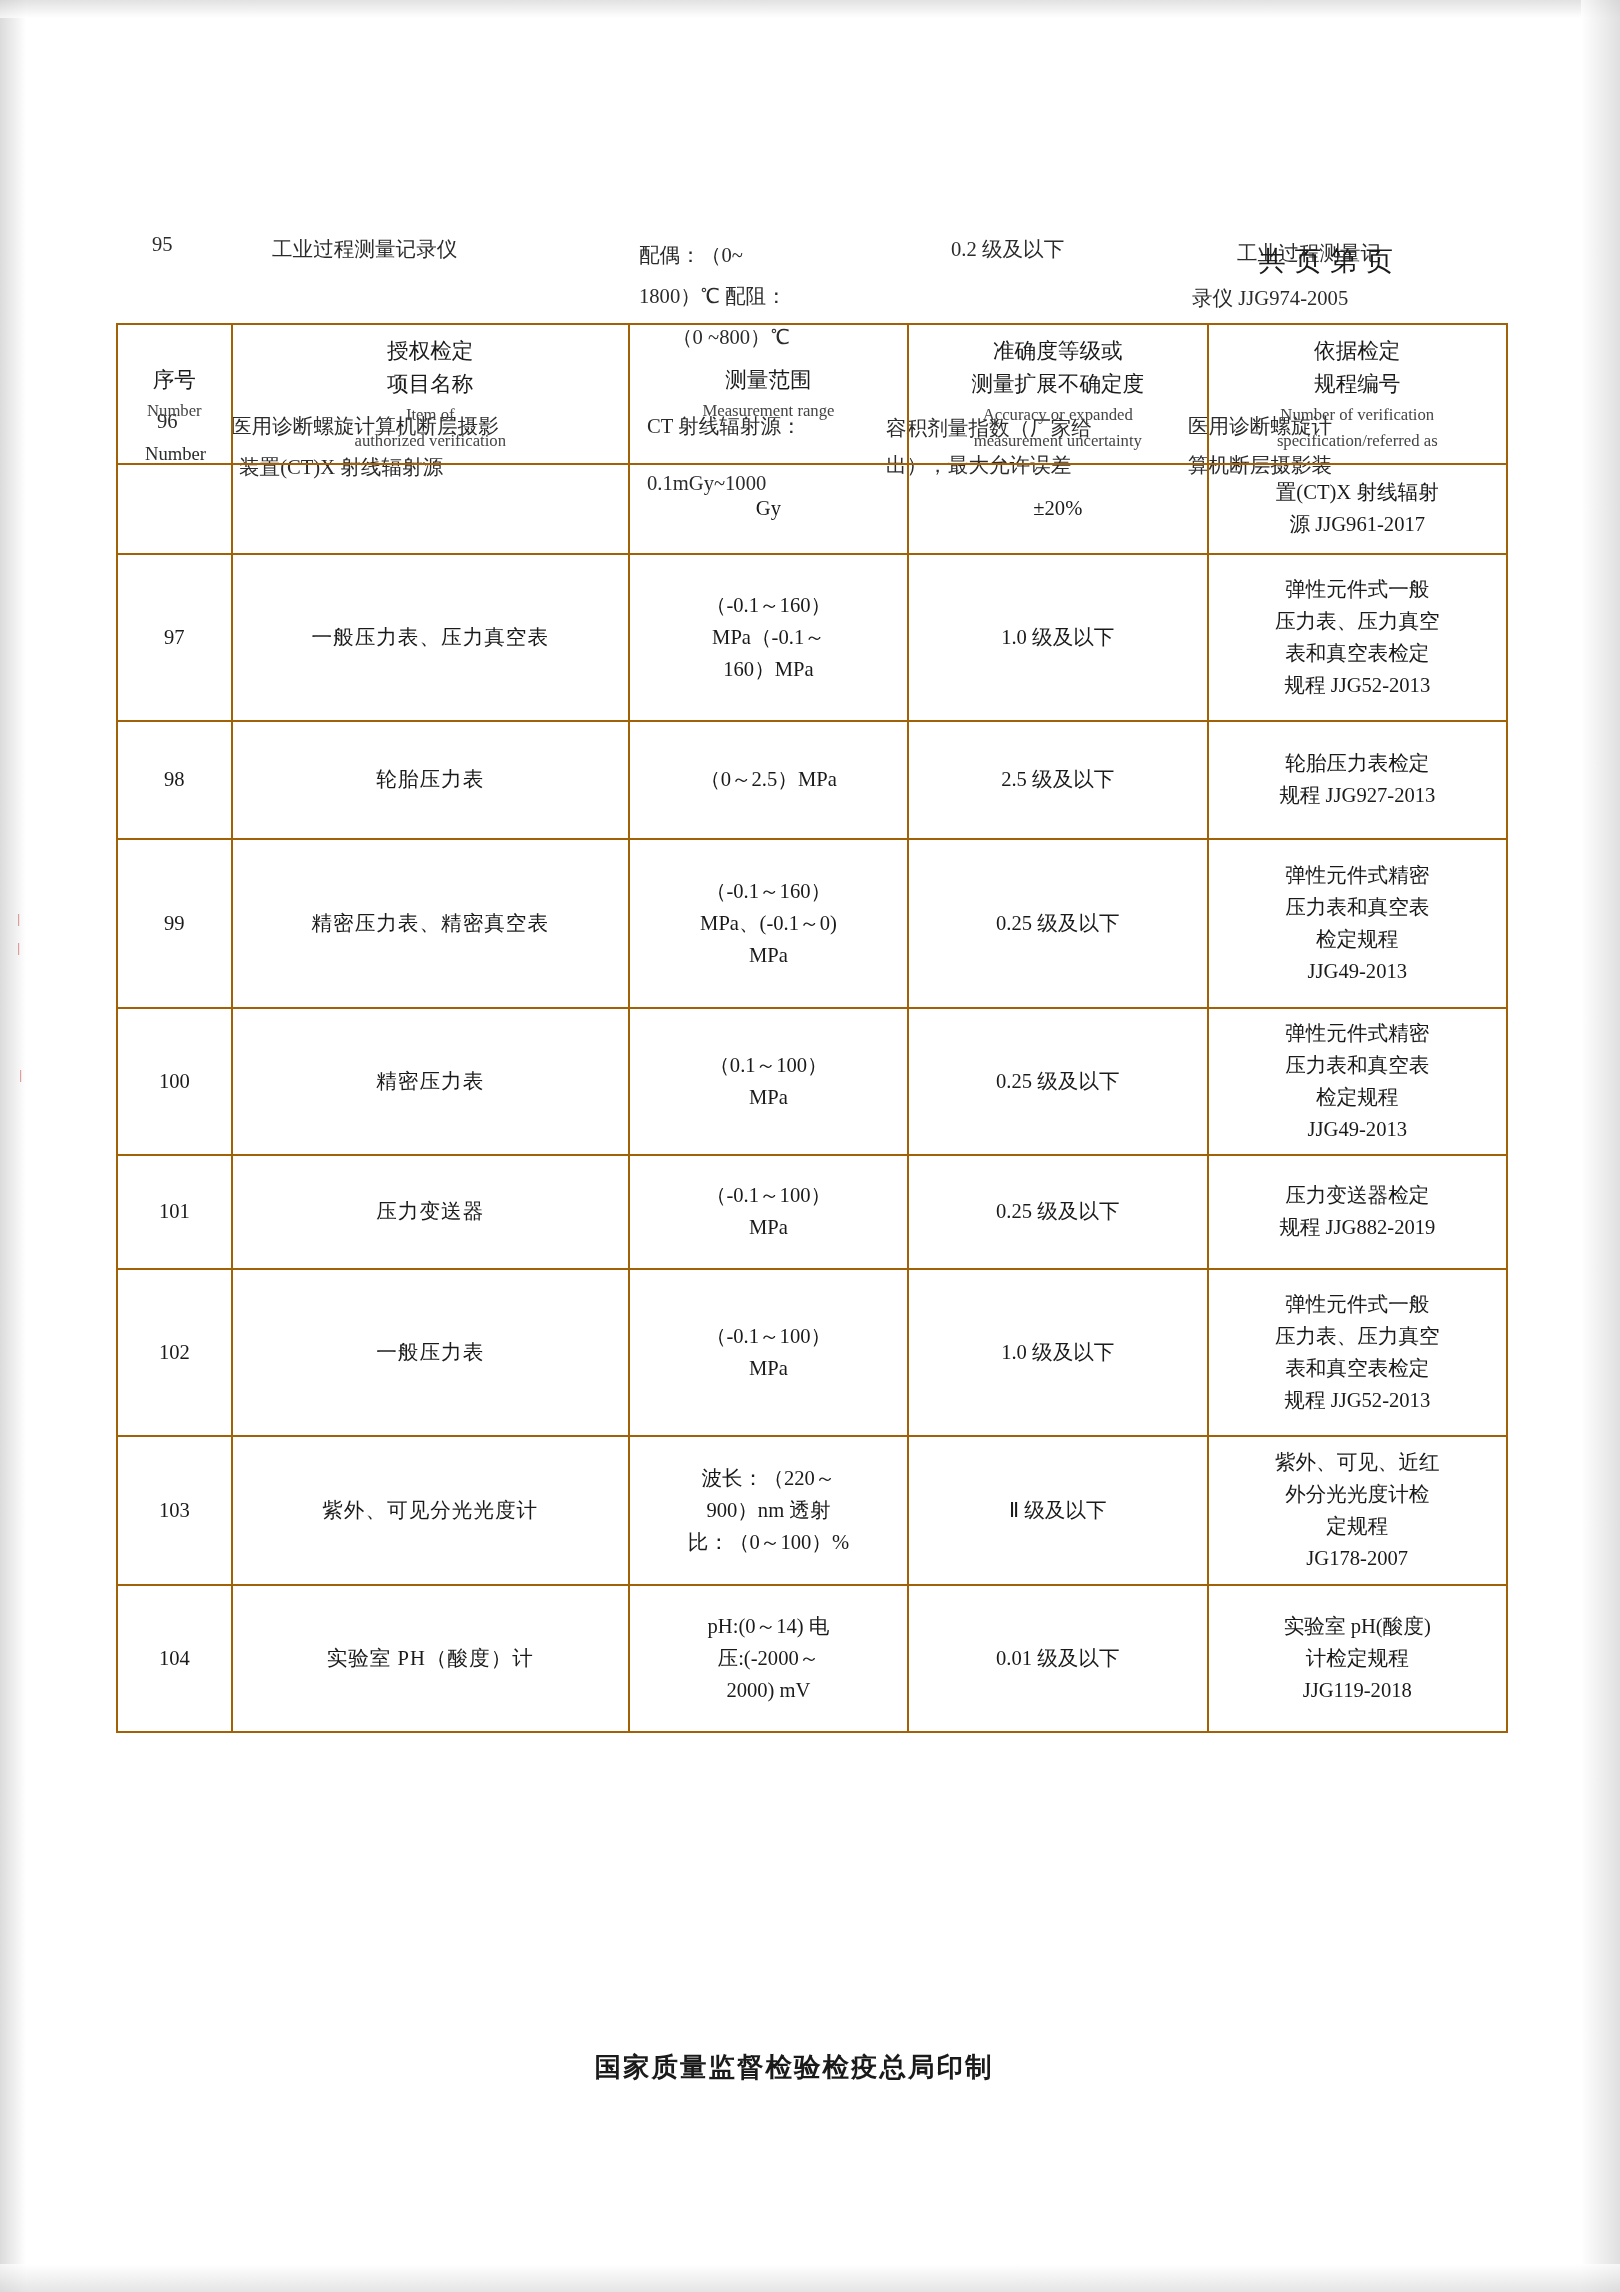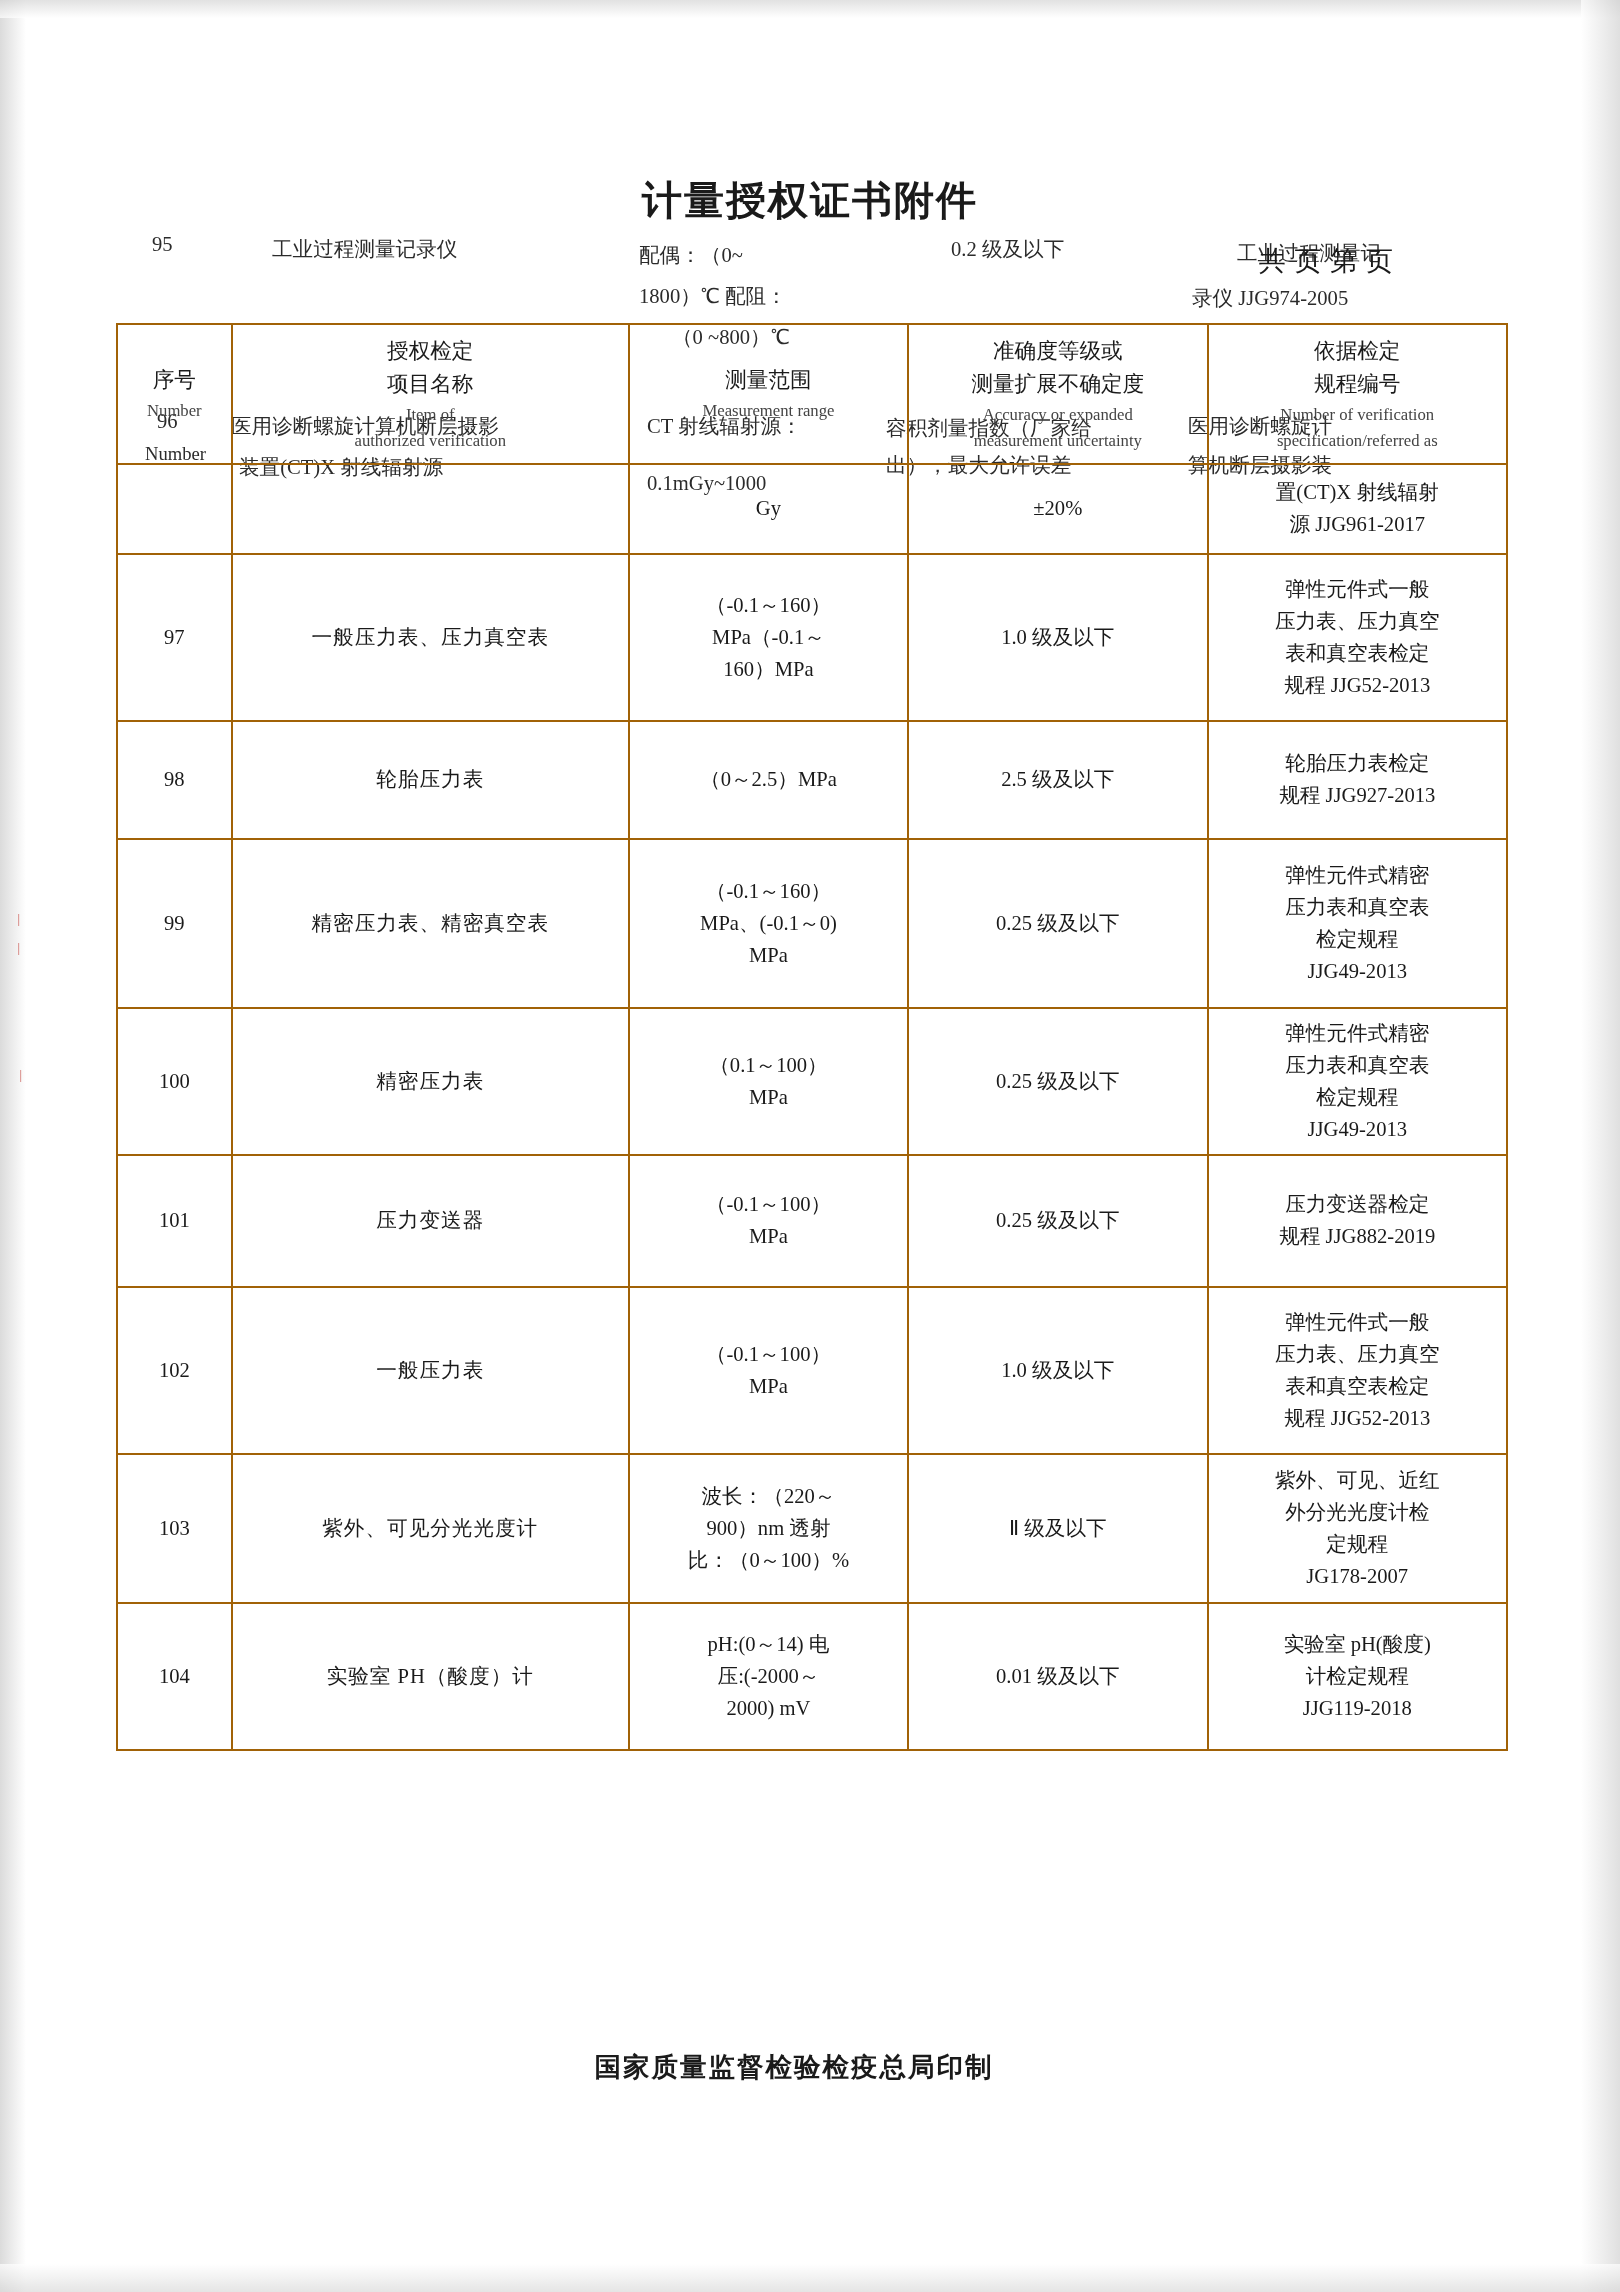--- a/index.html
+++ b/index.html
@@ -138,21 +138,20 @@
 
   <div class="scan-edge-left"></div>
   <div class="scan-edge-top"></div>
   <div class="scan-edge-right"></div>
   <div class="scan-edge-bottom"></div>
 
   <div class="redmark" style="left:17.6px; top:912px;">|</div>
   <div class="redmark" style="left:17.6px; top:941px;">|</div>
   <div class="redmark" style="left:19.6px; top:1068px;">|</div>
 
-  <div class="doc-title">计量授权证书附件</div>
 
   <div class="ghost" style="left:152px; top:233px;">95</div>
   <div class="ghost" style="left:272px; top:235px;">工业过程测量记录仪</div>
   <div class="ghost" style="left:639px; top:241px;">配偶：（0~</div>
   <div class="ghost" style="left:639px; top:282px;">1800）℃  配阻：</div>
   <div class="ghost" style="left:672px; top:323px;">（0 ~800）℃</div>
   <div class="ghost" style="left:951px; top:235px;">0.2 级及以下</div>
   <div class="ghost" style="left:1237px; top:239px;">工业过程测量记</div>
   <div class="ghost" style="left:1192px; top:284px;font-family:Liberation Serif, serif;">录仪 JJG974-2005</div>
 
@@ -236,21 +235,21 @@
           <td class="acc-cell">0.25 级及以下</td>
           <td class="spec-cell">弹性元件式精密<br>压力表和真空表<br>检定规程<br>JJG49-2013</td>
         </tr>
         <tr style="height: 147px;">
           <td class="no-cell">100</td>
           <td class="item-cell">精密压力表</td>
           <td class="range-cell">（0.1～100）<br>MPa</td>
           <td class="acc-cell">0.25 级及以下</td>
           <td class="spec-cell">弹性元件式精密<br>压力表和真空表<br>检定规程<br>JJG49-2013</td>
         </tr>
-        <tr style="height: 132px;">
+        <tr style="height: 114px;">
           <td class="no-cell">101</td>
           <td class="item-cell">压力变送器</td>
           <td class="range-cell">（-0.1～100）<br>MPa</td>
           <td class="acc-cell">0.25 级及以下</td>
           <td class="spec-cell">压力变送器检定<br>规程 JJG882-2019</td>
         </tr>
         <tr style="height: 167px;">
           <td class="no-cell">102</td>
           <td class="item-cell">一般压力表</td>
           <td class="range-cell">（-0.1～100）<br>MPa</td>

